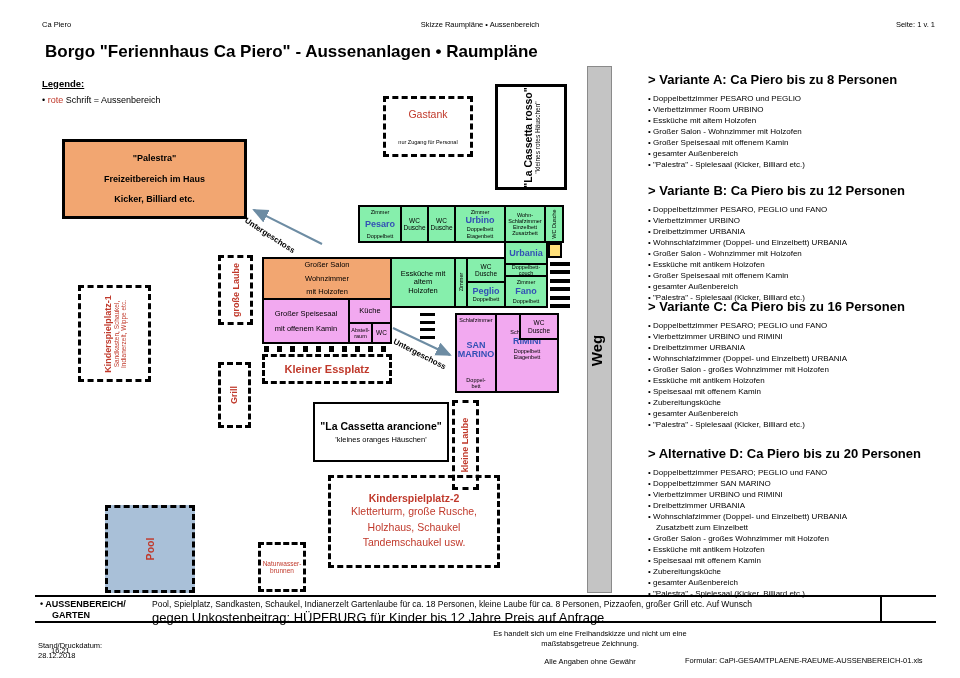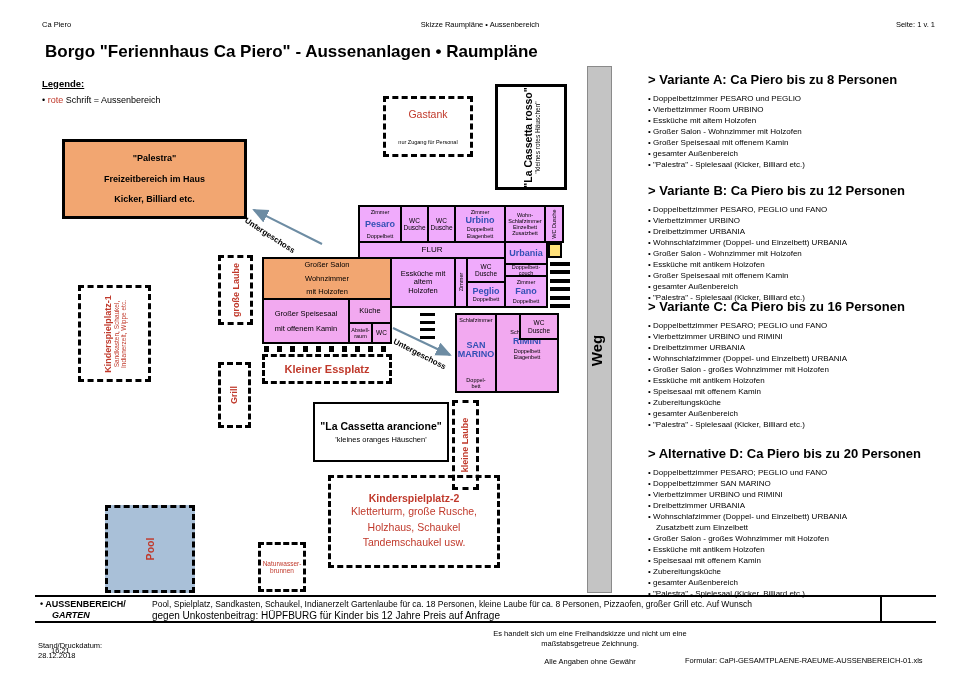--- a/index.html
+++ b/index.html
@@ -3,21 +3,21 @@
 <meta charset="utf-8">
 <style>
   html,body{margin:0;padding:0;background:#fff;}
   .page{position:relative;width:960px;height:678px;background:#fff;overflow:hidden;
         font-family:"Liberation Sans",sans-serif;color:#000;border-radius:19px;}
   .abs{position:absolute;}
   .b{font-weight:bold;}
   .room{position:absolute;box-sizing:border-box;border:2px solid #000;display:flex;
         flex-direction:column;align-items:center;justify-content:center;text-align:center;
         line-height:1.1;overflow:hidden;}
-  .green{background:#f0abfc;}
+  .green{background:#86efac;}
   .pink{background:#F2A9F0;}
   .orange{background:#F2A671;}
   .pool-fill{background:#A9C0D8;}
   .dash{position:absolute;box-sizing:border-box;border:3px dashed #000;display:flex;
         align-items:center;justify-content:center;text-align:center;}
   .solidbox{position:absolute;box-sizing:border-box;border:3px solid #000;display:flex;
         flex-direction:column;align-items:center;justify-content:center;text-align:center;}
   .rname{font-size:9px;font-weight:bold;color:#3350B5;line-height:1;}
   .t5{font-size:5.5px;}.t6{font-size:6.5px;}.t7{font-size:7.5px;}.t8{font-size:8px;}
   .t9{font-size:9px;}.t10{font-size:10.5px;}
@@ -106,23 +106,20 @@
   <div class="room green" style="left:504px;top:205px;width:42px;height:38px;">
     <div class="t5">Wohn-</div>
     <div class="t5">Schlafzimmer</div>
     <div class="t5">Einzelbett</div>
     <div class="t5">Zusatzbett</div>
   </div>
   <div class="room green" style="left:544px;top:205px;width:20px;height:38px;">
     <div class="rot t5">WC Dusche</div>
   </div>
 
-  <div class="room green" style="left:358px;top:241px;width:148px;height:18px;">
-    <div class="t8">FLUR</div>
-  </div>
   <div class="room green" style="left:504px;top:241px;width:44px;height:24px;">
     <div class="rname">Urbania</div>
   </div>
   <div class="room green" style="left:504px;top:263px;width:44px;height:14px;">
     <div class="t5">Doppelbett-couch</div>
   </div>
   <div class="room green spread" style="left:504px;top:275px;width:44px;height:33px;">
     <div class="t5">Zimmer</div>
     <div class="rname">Fano</div>
     <div class="t5">Doppelbett</div>
@@ -298,23 +295,23 @@
         <div class="v-item">• gesamter Außenbereich</div>
         <div class="v-item">• "Palestra" - Spielesaal (Kicker, Billiard etc.)</div>
       </div>
   </div>
 
   <div class="rule" style="left:35px;top:595px;width:901px;height:1.5px;"></div>
   <div class="rule" style="left:35px;top:621px;width:901px;height:1.5px;"></div>
   <div class="rule" style="left:880px;top:595px;width:1.5px;height:27px;"></div>
 
   <div class="abs b t9" style="left:40px;top:599px;">• AUSSENBEREICH/</div>
-  <div class="abs b t9" style="left:52px;top:610px;font-style:italic;">GARTEN</div>
+  <div class="abs b t9" style="left:52px;top:610px;">GARTEN</div>
   <div class="abs" style="left:152px;top:599px;font-size:8.5px;">Pool, Spielplatz, Sandkasten, Schaukel, Indianerzelt  Gartenlaube für ca. 18 Personen, kleine Laube für  ca. 8 Personen, Pizzaofen, großer Grill etc. Auf Wunsch</div>
-  <div class="abs" style="left:152px;top:610px;font-size:10px;">gegen Unkostenbeitrag:  HÜPFBURG für Kinder bis 12 Jahre Preis auf Anfrage</div>
+  <div class="abs" style="left:152px;top:610px;font-size:13px;">gegen Unkostenbeitrag:  HÜPFBURG für Kinder bis 12 Jahre Preis auf Anfrage</div>
 
   <div class="abs t7" style="left:38px;top:641px;">Stand/Druckdatum:</div>
   <div class="abs t7" style="left:38px;top:651px;">28.12.2018</div>
   <div class="abs t7" style="left:38px;top:646px;margin-left:13px;">16:21</div>
 
   <div class="abs t7" style="left:380px;top:629px;width:420px;text-align:center;">Es handelt sich um eine Freihandskizze und nicht um eine</div>
   <div class="abs t7" style="left:380px;top:639px;width:420px;text-align:center;">maßstabsgetreue Zeichnung.</div>
   <div class="abs t7" style="left:380px;top:657px;width:420px;text-align:center;">Alle Angaben ohne Gewähr</div>
 
   <div class="abs t7" style="left:685px;top:656px;">Formular: CaPi-GESAMTPLAENE-RAEUME-AUSSENBEREICH-01.xls</div>

